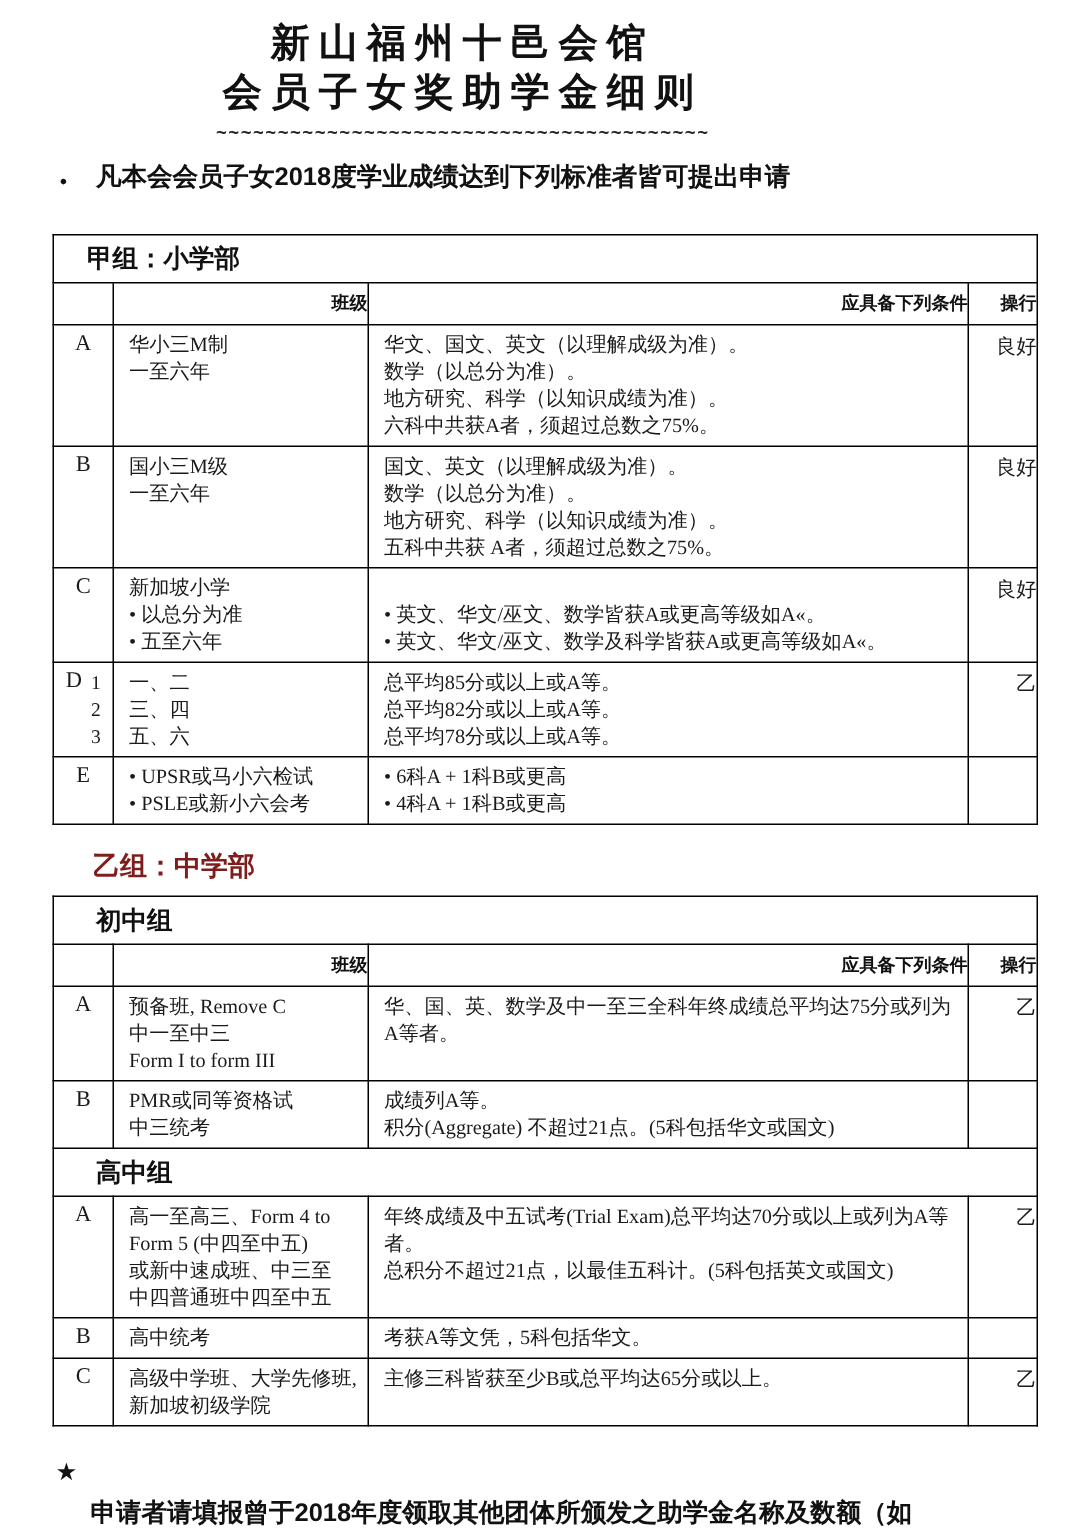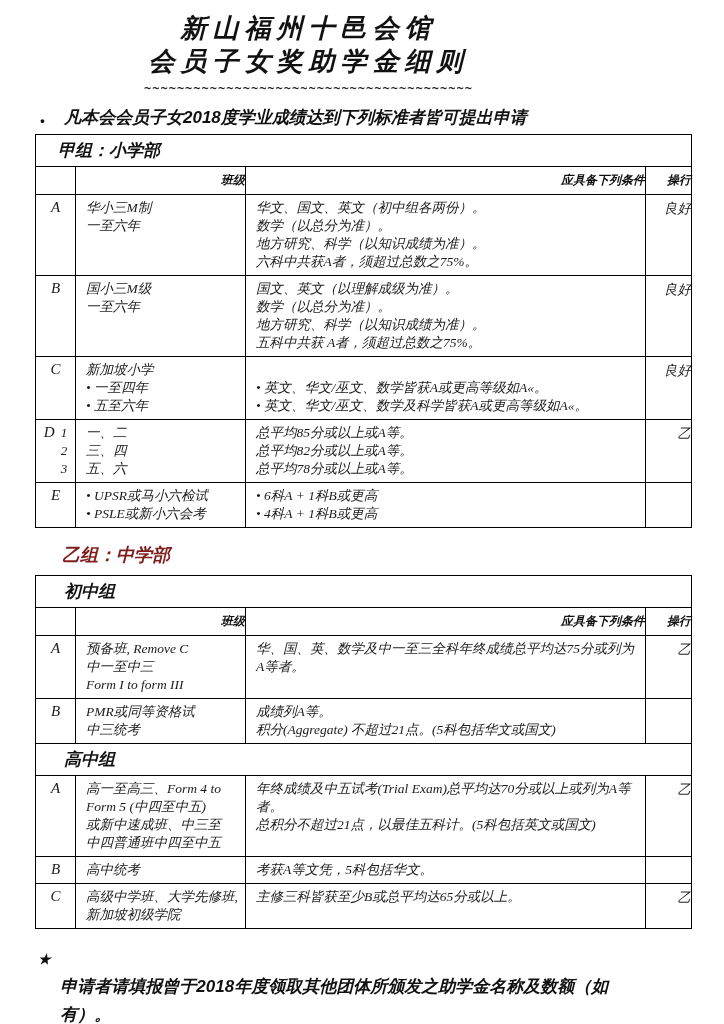--- a/index.html
+++ b/index.html
@@ -3,21 +3,21 @@
 <meta charset="utf-8">
 <style>
   * { margin:0; padding:0; box-sizing:border-box; }
   html, body { background:#ffffff; }
   body {
     width:724px; height:1024px;
     color:#1a1a1a;
     font-family:"Liberation Serif", serif;
     overflow:hidden;
   }
-  .page { width:617px; height:1024px; padding-top:12px; position:relative;font-style:italic; }
+  .page { width:617px; height:1024px; padding-top:12px; position:relative; }
 
   
   .doc-title {
     text-align:center;
     font-family:"Liberation Sans", sans-serif;
     font-weight:bold;
     font-size:26px;
     line-height:33px;
     letter-spacing:6px;
     color:#111;
@@ -85,21 +85,21 @@
   .d-flex { display:flex; justify-content:center; gap:6px; }
   .d-nums { font-size:13px; line-height:18px; text-align:center; }
 
   .group-heading {
     margin:15px 0 8px 62px;
     font-family:"Liberation Sans", sans-serif;
     font-weight:bold;
     font-size:18px;
     color:#7f1d1d;
   }
-  .mt-gap { margin-top:2px; }
+  .mt-gap { margin-top:24px; }
 
   
   .footer-notes {
     margin:16px 0 0 38px;
     font-family:"Liberation Sans", sans-serif;
     font-weight:bold;
     font-size:17px;
     line-height:28px;
     color:#111;
   }
@@ -139,21 +139,21 @@
       <th>操行</th>
     </tr>
 
     <tr>
       <td class="c-no">A</td>
       <td class="c-class">
         <div class="ln">华小三M制</div>
         <div class="ln">一至六年</div>
       </td>
       <td class="c-cond">
-        <div class="ln">华文、国文、英文（初中组各两份）。</div>
+        <div class="ln">华文、国文、英文（以理解成级为准）。</div>
         <div class="ln">数学（以总分为准）。</div>
         <div class="ln">地方研究、科学（以知识成绩为准）。</div>
         <div class="ln">六科中共获A者，须超过总数之75%。</div>
       </td>
       <td class="c-conduct">良好</td>
     </tr>
 
     <tr>
       <td class="c-no">B</td>
       <td class="c-class">
@@ -166,21 +166,21 @@
         <div class="ln">地方研究、科学（以知识成绩为准）。</div>
         <div class="ln">五科中共获 A者，须超过总数之75%。</div>
       </td>
       <td class="c-conduct">良好</td>
     </tr>
 
     <tr>
       <td class="c-no">C</td>
       <td class="c-class">
         <div class="ln">新加坡小学</div>
-        <div class="ln">• 一至四年</div>
+        <div class="ln">• 以总分为准</div>
         <div class="ln">• 五至六年</div>
       </td>
       <td class="c-cond">
         <div class="ln"></div>
         <div class="ln">• 英文、华文/巫文、数学皆获A或更高等级如A«。</div>
         <div class="ln">• 英文、华文/巫文、数学及科学皆获A或更高等级如A«。</div>
       </td>
       <td class="c-conduct">良好</td>
     </tr>
 

